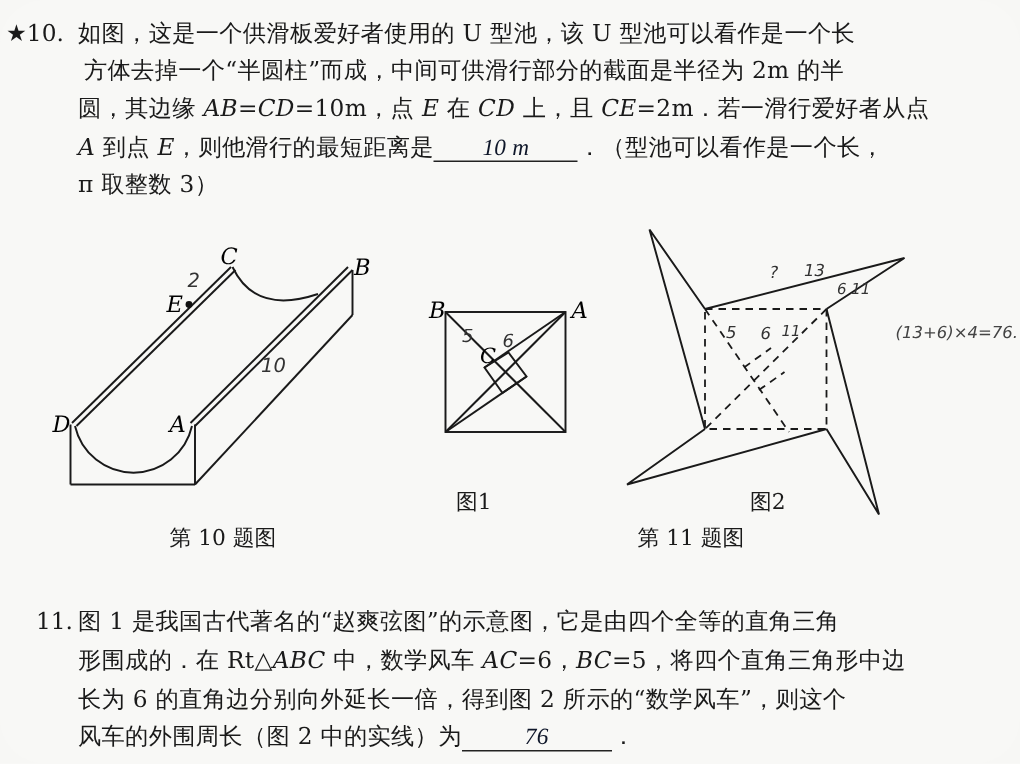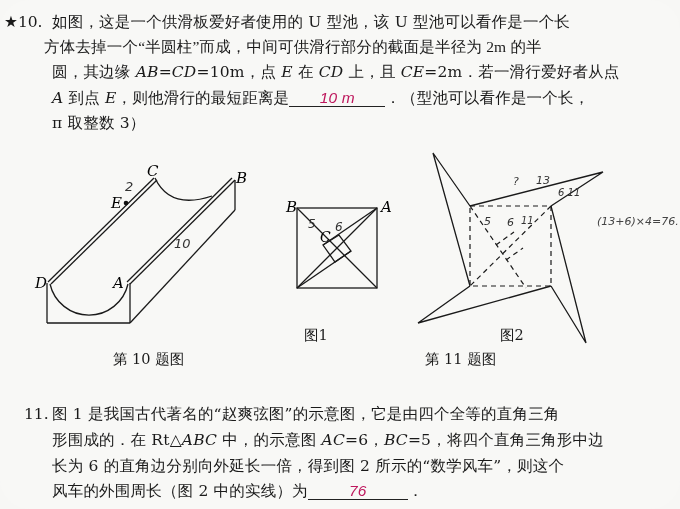--- a/index.html
+++ b/index.html
@@ -37,44 +37,44 @@
     .it { font-style: italic; }
     .blank {
       display: inline-block;
       border-bottom: 1px solid #222;
       text-align: center;
       position: relative;
       height: 18px;
       vertical-align: baseline;
     }
     .hand {
-      font-family: Liberation Sans, sans-serif;
+      font-family: Liberation Serif, serif;
       font-style: italic;
-      color: #be185d;
+      color: #0f172a;
     }
     .caption {
       position: absolute;
       font-size: 14.5px;
       line-height: 18px;
       white-space: nowrap;
     }
     .fig {
       position: absolute;
     }
     svg text { font-family: "DejaVu Serif", "Liberation Serif", serif; }
     svg .hw { font-family: "DejaVu Sans", "Liberation Sans", sans-serif; font-style: italic; }
   </style>
 </head>
 <body>
 
 <div class="page">
 
   <span class="qnum" style="left:4px; top:12px;">★10.</span>
   <div class="line" style="left:52px; top:12px;">如图，这是一个供滑板爱好者使用的 U 型池，该 U 型池可以看作是一个长</div>
-  <div class="line" style="left:44px; top:37px;font-family:Liberation Serif, serif;">方体去掉一个“半圆柱”而成，中间可供滑行部分的截面是半径为 2m 的半</div>
+  <div class="line" style="left:56px; top:37px;">方体去掉一个“半圆柱”而成，中间可供滑行部分的截面是半径为 2m 的半</div>
   <div class="line" style="left:52px; top:62px;">
     <span>圆，其边缘 </span><span class="it">AB</span><span>=</span><span class="it">CD</span><span>=10m，点 </span><span class="it">E</span><span> 在 </span><span class="it">CD</span><span> 上，且 </span><span class="it">CE</span><span>=2m．若一滑行爱好者从点</span>
   </div>
   <div class="line" style="left:52px; top:88px;">
     <span class="it">A</span><span> 到点 </span><span class="it">E</span><span>，则他滑行的最短距离是</span><span class="blank hand" style="width:96px;">10 m</span><span>．（型池可以看作是一个长，</span>
   </div>
   <div class="line" style="left:52px; top:113px;">π 取整数 3）</div>
 
   <svg class="fig" style="left:0; top:150px;" width="270" height="200" viewBox="0 150 270 200">
     <g stroke="#1a1a1a" stroke-width="1.3" fill="none">
@@ -154,20 +154,20 @@
     <text class="hw" x="597" y="225" font-size="11" fill="#444">(13+6)×4=76.</text>
   </svg>
   <div class="caption" style="left:500px; top:326px;">图2</div>
 
   <div class="caption" style="left:113px; top:350px;">第 10 题图</div>
   <div class="caption" style="left:425px; top:350px;">第 11 题图</div>
 
   <span class="qnum" style="left:24px; top:404px;">11.</span>
   <div class="line" style="left:52px; top:404px;">图 1 是我国古代著名的“赵爽弦图”的示意图，它是由四个全等的直角三角</div>
   <div class="line" style="left:52px; top:430px;">
-    <span>形围成的．在 Rt△</span><span class="it">ABC</span><span> 中，的示意图 </span><span class="it">AC</span><span>=6，</span><span class="it">BC</span><span>=5，将四个直角三角形中边</span>
+    <span>形围成的．在 Rt△</span><span class="it">ABC</span><span> 中，数学风车 </span><span class="it">AC</span><span>=6，</span><span class="it">BC</span><span>=5，将四个直角三角形中边</span>
   </div>
   <div class="line" style="left:52px; top:456px;">长为 6 的直角边分别向外延长一倍，得到图 2 所示的“数学风车”，则这个</div>
   <div class="line" style="left:52px; top:481px;">
     <span>风车的外围周长（图 2 中的实线）为</span><span class="blank hand" style="width:100px;">76</span><span>．</span>
   </div>
 
 </div>
 
 </body></html>

